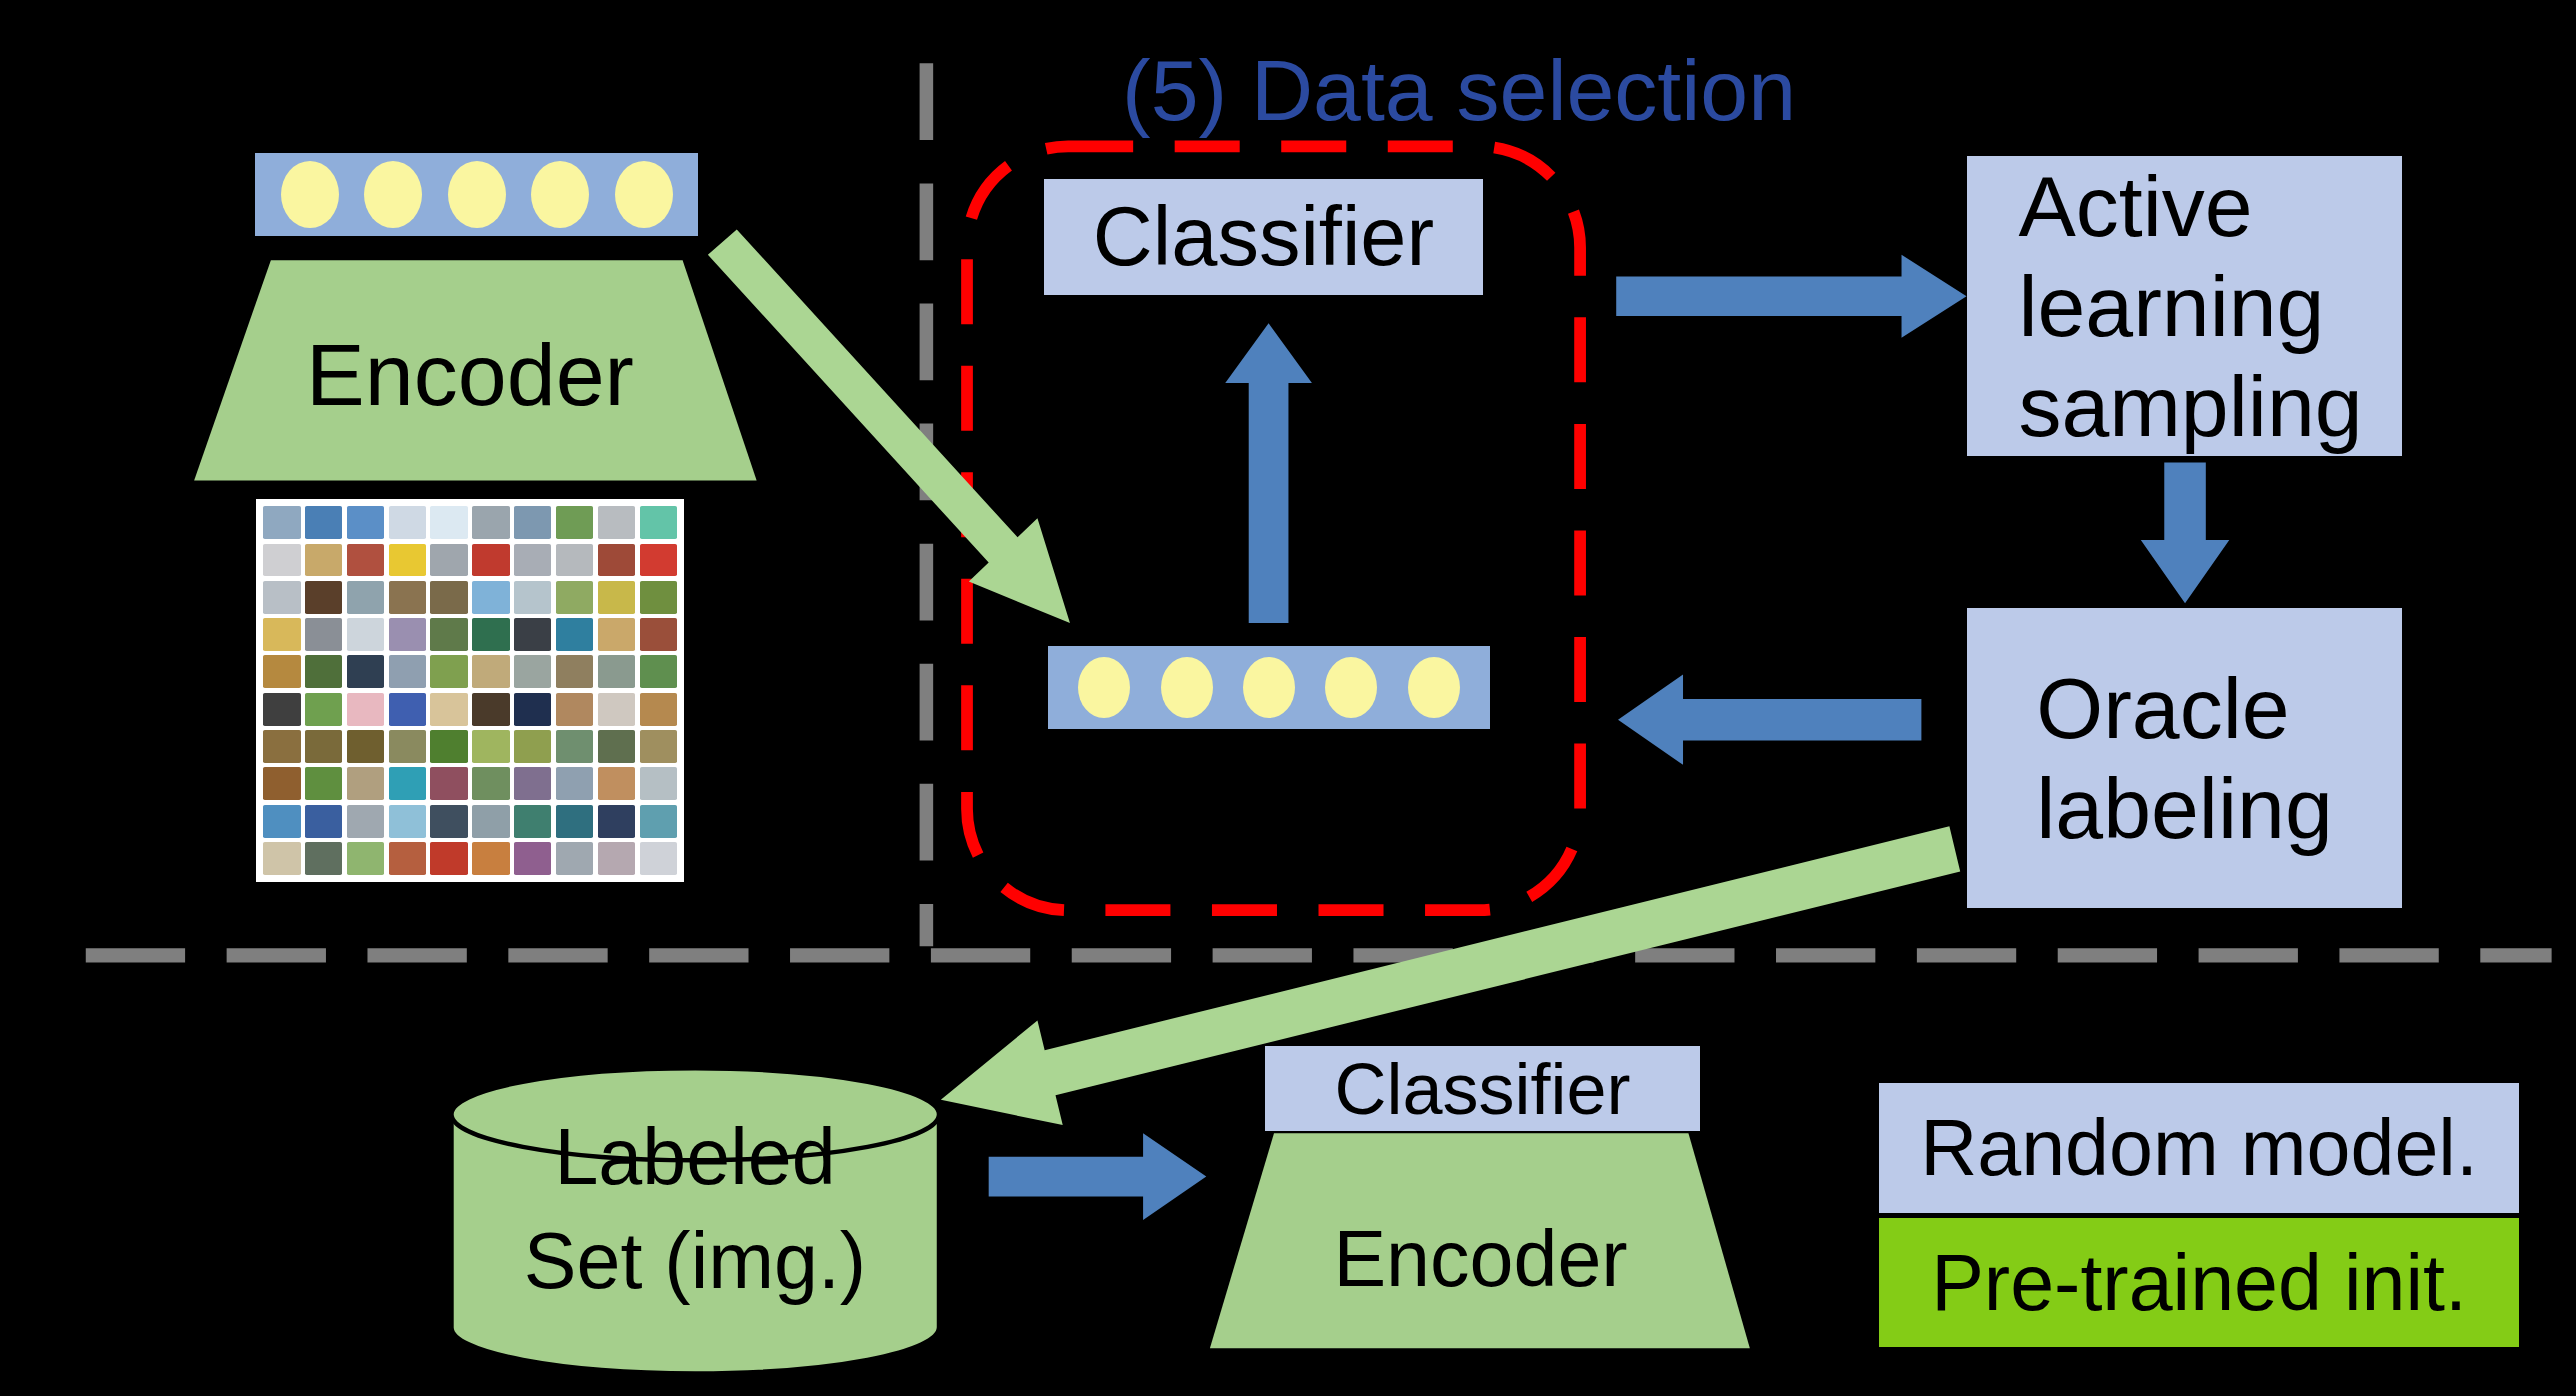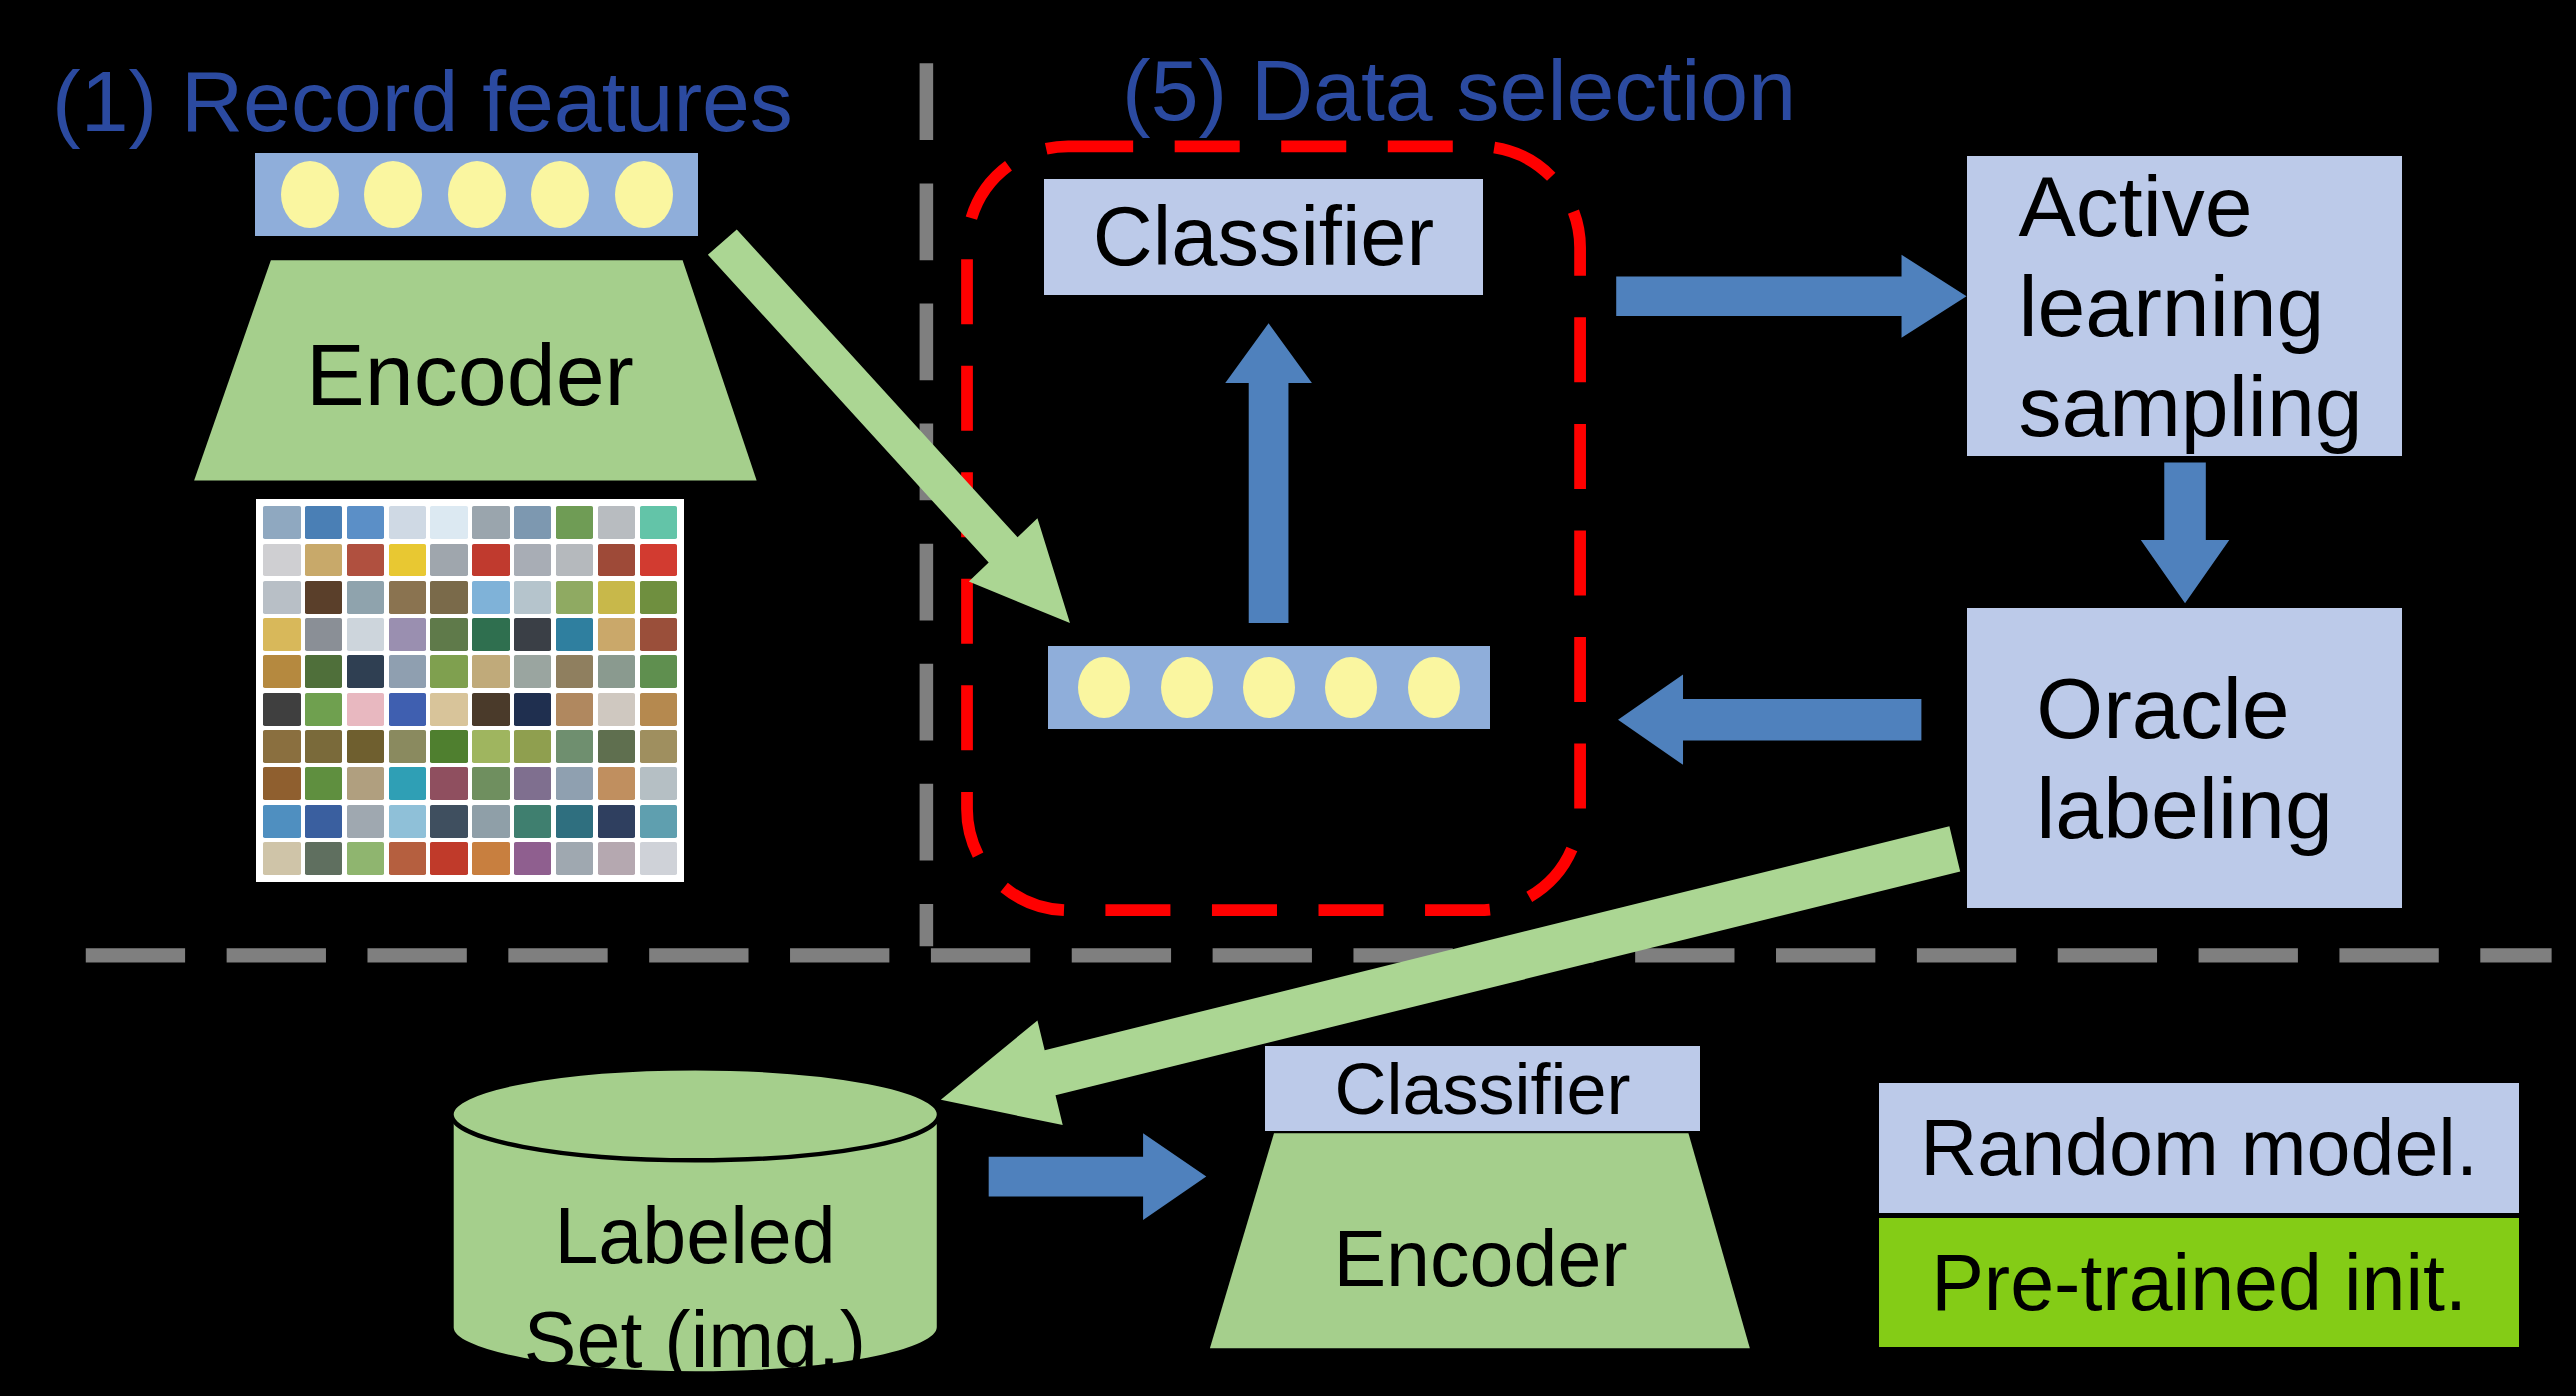--- a/index.html
+++ b/index.html
@@ -26,21 +26,21 @@
   #title2{left:1122px;top:36px;}
   #title3{left:77px;top:968px;}
   #fbar1{left:255px;top:153px;width:443px;height:83px;}
   #fbar2{left:1048px;top:646px;width:442px;height:83px;}
   #encoder1-label{left:235px;top:330px;width:470px;height:90px;font-size:88px;}
   #encoder2-label{left:1255px;top:1217px;width:451px;height:83px;font-size:79px;}
   #grid-panel{left:256px;top:499px;width:428px;height:383px;}
   #classifier1{left:1044px;top:179px;width:439px;height:116px;font-size:83px;}
   #active-box{left:1967px;top:156px;width:435px;height:300px;font-size:86px;line-height:100px;padding-left:12px;}
   #oracle-box{left:1967px;top:608px;width:435px;height:300px;font-size:86px;line-height:100px;}
-  #labeledset-label{left:451px;top:1184px;width:488px;height:208px;font-size:79px;line-height:104px;}
+  #labeledset-label{left:451px;top:1105px;width:488px;height:208px;font-size:79px;line-height:104px;}
   #classifier2{left:1265px;top:1046px;width:435px;height:85px;font-size:72px;}
   #random-box{left:1879px;top:1083px;width:640px;height:130px;font-size:79px;}
   #pretrained-box{left:1879px;top:1218px;width:640px;height:129px;font-size:79px;}
 </style>
 </head>
 <body>
 
 <div id="canvas">
 
   <svg id="shapes" viewBox="0 0 2853 1547">
@@ -60,21 +60,20 @@
     <polygon points="784,282 1095,623 1073,644 1185,690 1149,574 1127,595 816,254" fill="#ABD693"></polygon>
     <polygon points="2159,915 1157,1163 1149,1130 1042,1218 1177,1246 1169,1213 2171,965" fill="#ABD693"></polygon>
 
     <polygon points="1383,690 1383,424 1357,424 1405,358 1453,424 1427,424 1427,690" fill="#4F81BD"></polygon>
     <polygon points="1790,306 2106,306 2106,282 2178,328 2106,374 2106,350 1790,350" fill="#4F81BD"></polygon>
     <polygon points="2397,512 2397,598 2371,598 2420,668 2469,598 2443,598 2443,512" fill="#4F81BD"></polygon>
     <polygon points="2128,774 1864,774 1864,747 1792,797 1864,847 1864,820 2128,820" fill="#4F81BD"></polygon>
     <polygon points="1095,1281 1266,1281 1266,1255 1336,1303 1266,1351 1266,1325 1095,1325" fill="#4F81BD"></polygon>
   </svg>
 
-  <div class="abs title" id="title1">(1) Record features</div>
   <div class="abs title" id="title2">(5) Data selection</div>
 
   <div class="abs fbar" id="fbar1">
       <span class="dot" style="background: rgb(250, 246, 160);"></span>
       <span class="dot" style="background: rgb(250, 246, 160);"></span>
       <span class="dot" style="background: rgb(250, 246, 160);"></span>
       <span class="dot" style="background: rgb(250, 246, 160);"></span>
       <span class="dot" style="background: rgb(250, 246, 160);"></span>
     </div>
   <div class="abs fbar" id="fbar2">

